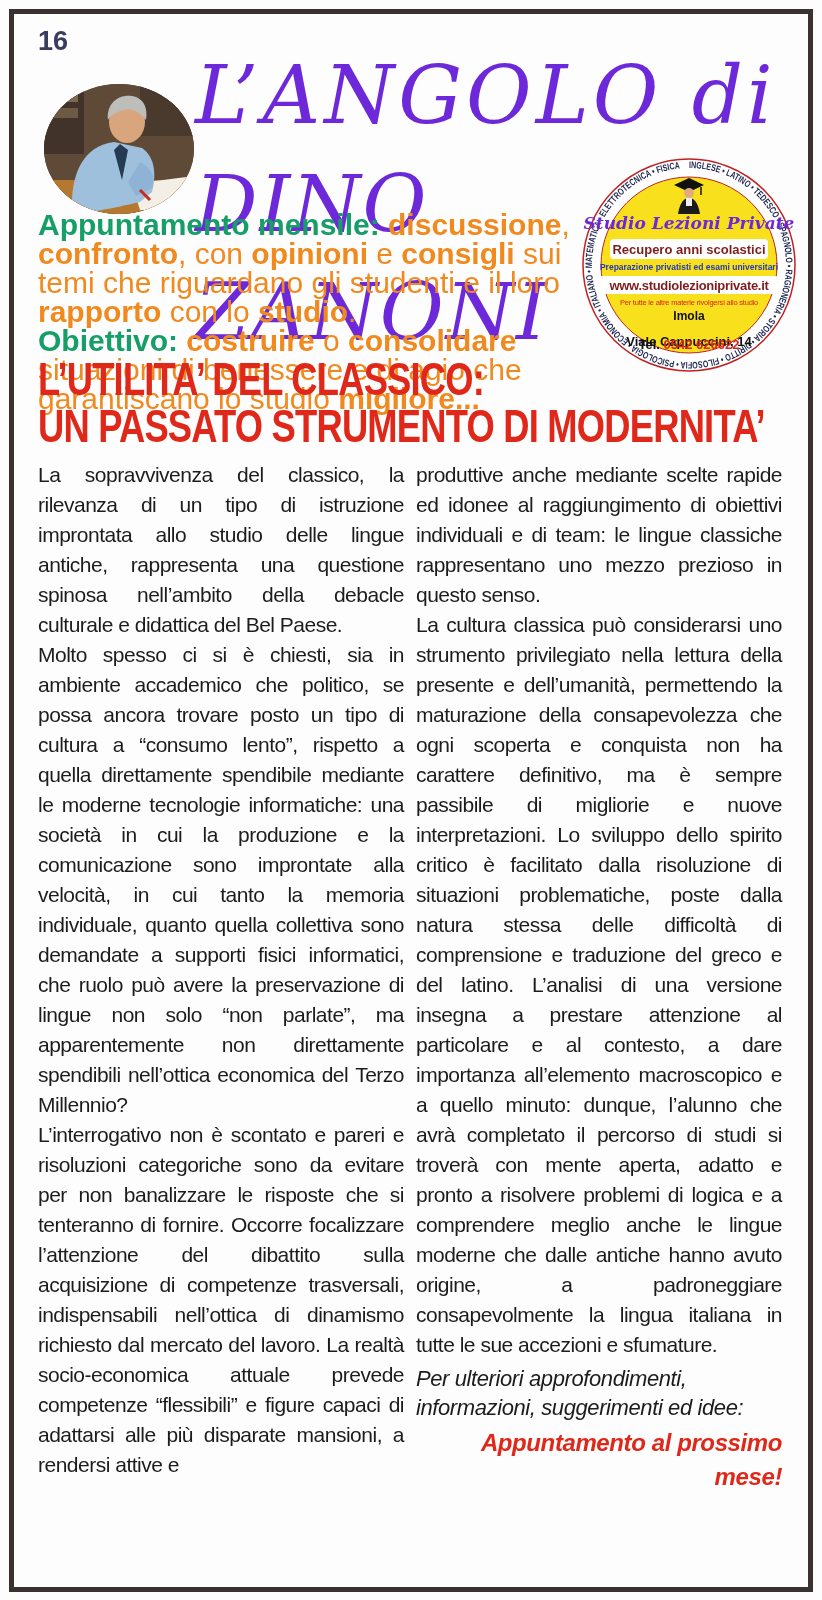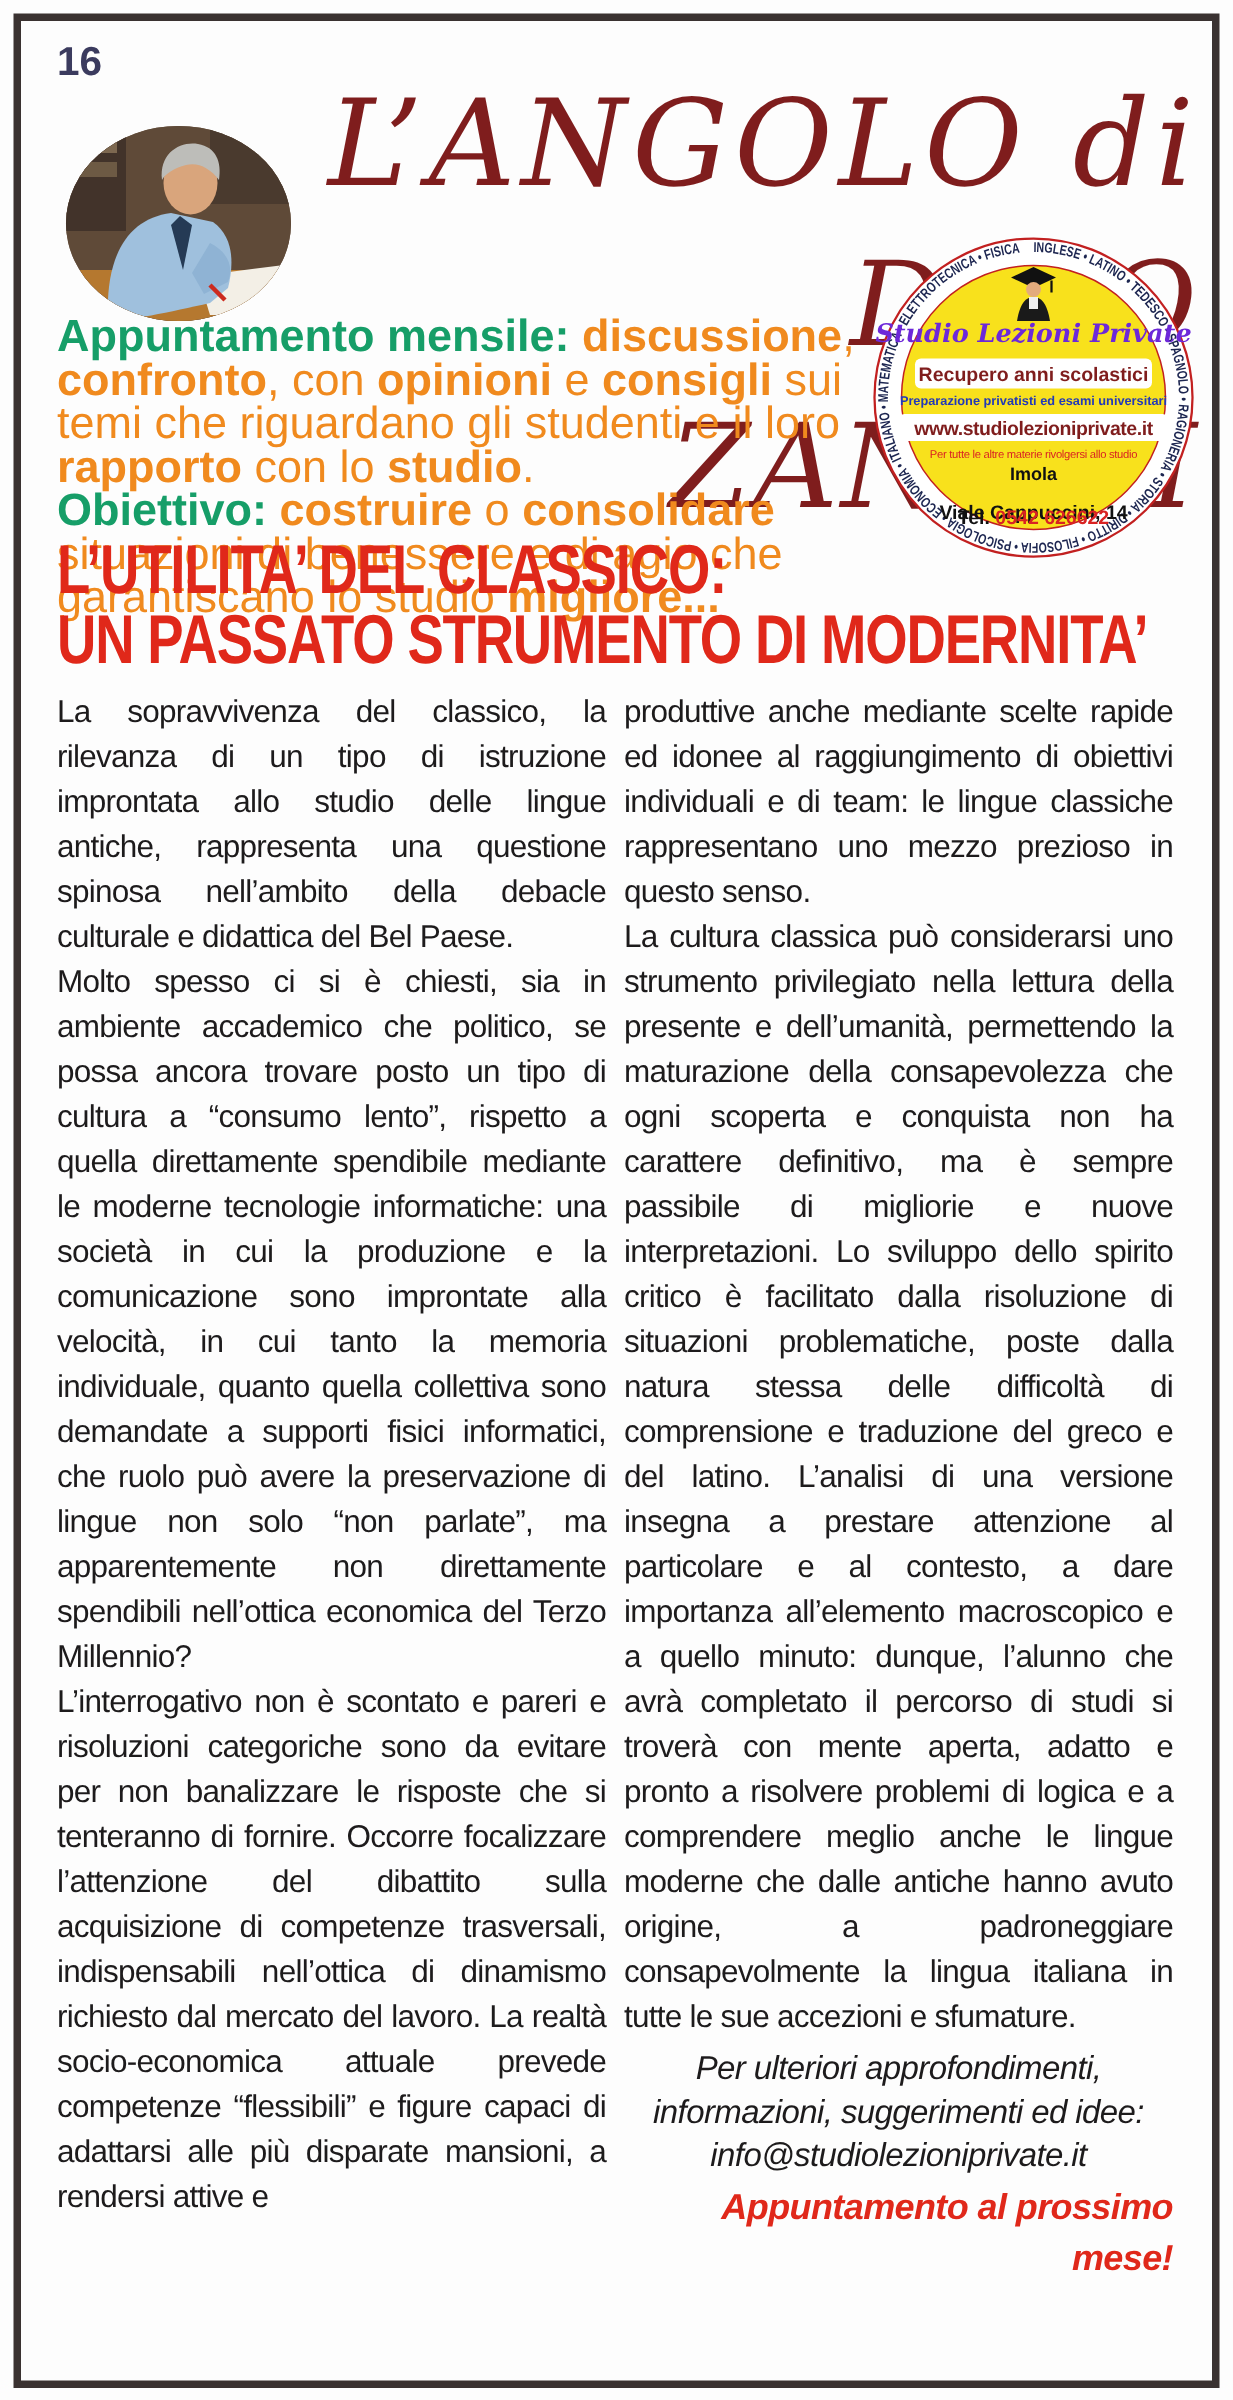--- a/index.html
+++ b/index.html
@@ -11,22 +11,22 @@
   .page-number{position:absolute;left:38px;top:26px;font-size:27px;font-weight:bold;color:#3b3b5e;}
   .kicker{position:absolute;left:0;top:33px;width:100%;text-align:center;font-size:19px;
           letter-spacing:.5px;color:#141414;}
 
   
   .photo{position:absolute;left:44px;top:84px;width:150px;height:130px;border-radius:50%;
          overflow:hidden;background:#6b5440;}
   .photo svg{display:block;}
 
   
-  .title{position:absolute;left:195px;top:42px;width:605px;text-align:right;
-         font-family:"DejaVu Serif",serif;font-style:italic;color:#7f1d1d;line-height:108px;}
+  .title{position:absolute;left:195px;top:42px;width:605px;text-align:left;
+         font-family:"DejaVu Serif",serif;font-style:italic;color:#6d28d9;line-height:108px;}
   .title .t1{font-size:80px;letter-spacing:4px;}
   .title .t2{font-size:78px;letter-spacing:2px;}
 
   
   .stamp{position:absolute;left:582px;top:158px;width:214px;height:214px;z-index:5;}
   .stamp .rim-svg{position:absolute;left:0;top:0;}
   .stamp .inner{position:absolute;left:0;top:0;width:214px;height:214px;text-align:center;}
   .stamp .grad{position:absolute;left:0;top:20px;width:100%;display:flex;justify-content:center;}
   .stamp .sname{position:absolute;left:0;top:55px;width:100%;font-family:"DejaVu Serif",serif;
                 font-style:italic;font-weight:bold;font-size:17px;color:#6d28d9;}
@@ -51,21 +51,21 @@
 
   
   .headline{position:absolute;left:38px;top:356px;margin:0;color:#e0281a;
             font-size:46px;line-height:47px;font-weight:bold;white-space:nowrap;}
   .headline span{display:inline-block;transform:scaleX(0.79);transform-origin:0 50%;letter-spacing:-1px;}
 
   
   .columns{position:absolute;left:38px;top:460px;width:752px;height:1096px;display:flex;gap:12px;overflow:hidden;}
   .col{width:366px;font-size:21px;line-height:30px;letter-spacing:-0.5px;text-align:justify;}
   .col p{margin:0;}
-  .contact{font-style:italic;text-align:center;font-size:22px;line-height:29px;margin-top:4px !important;letter-spacing:-0.4px;}
+  .contact{font-style:italic;text-align:left;font-size:22px;line-height:29px;margin-top:4px !important;letter-spacing:-0.4px;}
   .cta{font-style:italic;font-weight:bold;text-align:right;font-size:24px;line-height:34px;
        color:#e0281a;margin-top:4px !important;letter-spacing:-0.4px;}
 </style>
 </head>
 <body>
 
 <div class="page">
   <div class="frame"></div>
 
   <div class="page-number">16</div>
@@ -137,17 +137,17 @@
 
   <div class="columns">
     <div class="col">
       <p>La sopravvivenza del classico, la rilevanza di un tipo di istruzione improntata allo studio delle lingue antiche, rappresenta una questione spinosa nell’ambito della debacle culturale e didattica del Bel Paese.</p>
       <p>Molto spesso ci si è chiesti, sia in ambiente accademico che politico, se possa ancora trovare posto un tipo di cultura a “consumo lento”, rispetto a quella direttamente spendibile mediante le moderne tecnologie informatiche: una società in cui la produzione e la comunicazione sono improntate alla velocità, in cui tanto la memoria individuale, quanto quella collettiva sono demandate a supporti fisici informatici, che ruolo può avere la preservazione di lingue non solo “non parlate”, ma apparentemente non direttamente spendibili nell’ottica economica del Terzo Millennio?</p>
       <p>L’interrogativo non è scontato e pareri e risoluzioni categoriche sono da evitare per non banalizzare le risposte che si tenteranno di fornire. Occorre focalizzare l’attenzione del dibattito sulla acquisizione di competenze trasversali, indispensabili nell’ottica di dinamismo richiesto dal mercato del lavoro. La realtà socio-economica attuale prevede competenze “flessibili” e figure capaci di adattarsi alle più disparate mansioni, a rendersi attive e</p>
     </div>
     <div class="col">
       <p>produttive anche mediante scelte rapide ed idonee al raggiungimento di obiettivi individuali e di team: le lingue classiche rappresentano uno mezzo prezioso in questo senso.</p>
       <p>La cultura classica può considerarsi uno strumento privilegiato nella lettura della presente e dell’umanità, permettendo la maturazione della consapevolezza che ogni scoperta e conquista non ha carattere definitivo, ma è sempre passibile di migliorie e nuove interpretazioni. Lo sviluppo dello spirito critico è facilitato dalla risoluzione di situazioni problematiche, poste dalla natura stessa delle difficoltà di comprensione e traduzione del greco e del latino. L’analisi di una versione insegna a prestare attenzione al particolare e al contesto, a dare importanza all’elemento macroscopico e a quello minuto: dunque, l’alunno che avrà completato il percorso di studi si troverà con mente aperta, adatto e pronto a risolvere problemi di logica e a comprendere meglio anche le lingue moderne che dalle antiche hanno avuto origine, a padroneggiare consapevolmente la lingua italiana in tutte le sue accezioni e sfumature.</p>
-      <p class="contact"><span>Per ulteriori approfondimenti, informazioni, suggerimenti ed idee:</span><br><span class="email">info@studiolezioniprivate.it</span></p>
+      <p class="contact"><span>Per ulteriori approfondimenti, informazioni, suggerimenti ed idee:</span><br></p>
       <p class="cta">Appuntamento al prossimo mese!</p>
     </div>
   </div>
 </div>
 
 </body></html>

